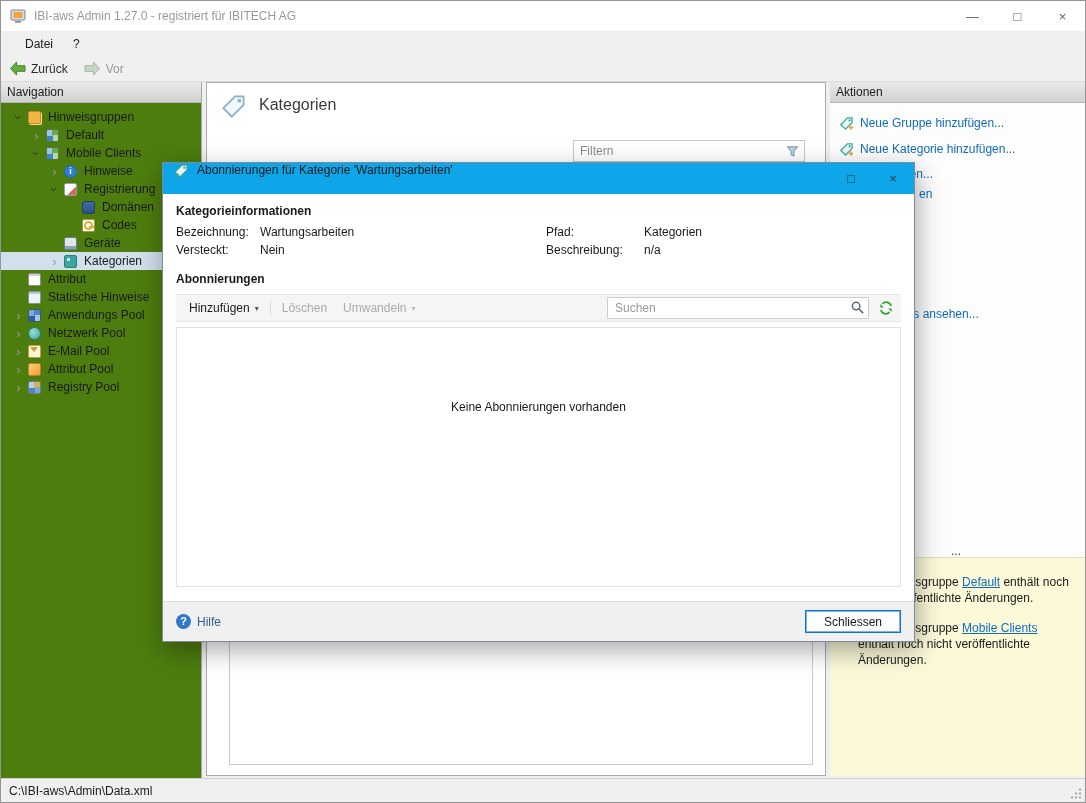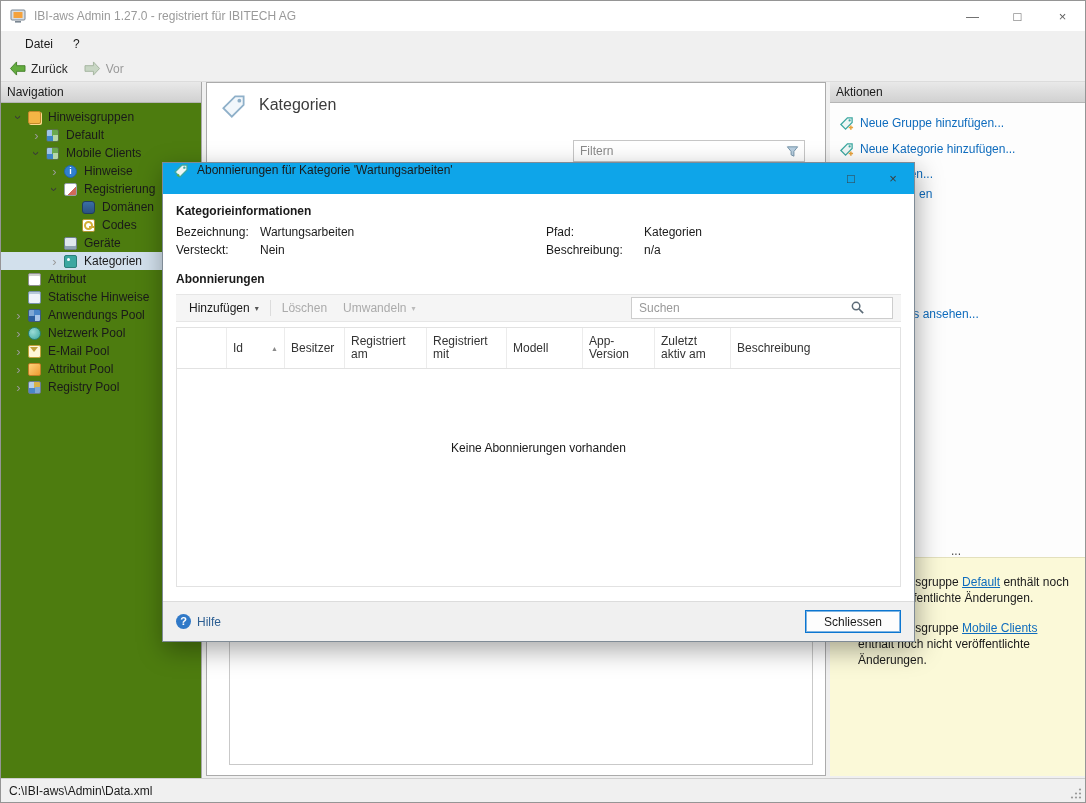--- a/index.html
+++ b/index.html
@@ -98,21 +98,21 @@
   .info-grid{display:grid;grid-template-columns:84px 286px 98px 1fr;margin-top:7px;row-gap:4px;flex:none;}
   .dlg-toolbar{margin-top:8px;height:28px;background:#f5f5f5;border-top:1px solid #e6e6e6;border-bottom:1px solid #e6e6e6;
     display:flex;align-items:center;padding:0 5px;box-sizing:border-box;flex:none;}
   .tb-btn{padding:0 8px;height:22px;display:flex;align-items:center;gap:5px;color:#1a1a1a;cursor:pointer;}
   .tb-btn.disabled{color:#ababab;cursor:default;}
   .dd{font-size:8px;color:#555;}
   .tb-btn.disabled .dd{color:#bbb;}
   .tb-sep{width:1px;height:16px;background:#dcdcdc;margin:0 3px;}
   .tb-spacer{flex:1;}
   .search-box{position:relative;width:262px;height:22px;flex:none;}
-  .search-input{width:100%;height:100%;box-sizing:border-box;border:1px solid #cdcdcd;padding:2px 12px 2px 7px;font:12px "Liberation Sans",sans-serif;color:#333;margin-left:24px;}
+  .search-input{width:100%;height:100%;box-sizing:border-box;border:1px solid #cdcdcd;padding:2px 12px 2px 7px;font:12px "Liberation Sans",sans-serif;color:#333;}
   .search-input::placeholder{color:#999;}
   .mag{position:absolute;right:4px;top:3px;}
   .refresh{margin-left:9px;margin-right:2px;cursor:pointer;}
   .mtable{flex:1;border:1px solid #e2e2e2;margin-top:5px;margin-bottom:14px;display:flex;flex-direction:column;min-height:0;}
   .thead{display:flex;height:40px;border-bottom:1px solid #e2e2e2;flex:none;}
   .th{border-right:1px solid #ececec;padding:3px 6px;display:flex;align-items:center;color:#333;box-sizing:border-box;line-height:13px;cursor:default;}
   .c0{width:50px}.c1{width:58px;justify-content:space-between}.c2{width:60px}.c3{width:82px}.c4{width:80px}
   .c5{width:76px}.c6{width:72px}.c7{width:76px}.c8{flex:1;border-right:none}
   .sort{font-size:7px;color:#8a8a8a;margin-left:4px;}
   .tbody{flex:1;position:relative;}
@@ -384,34 +384,20 @@
           <svg width="16" height="16" viewBox="0 0 16 16">
               <path d="M3 10a5 5 0 0 0 8.5 2.2" stroke="#35a435" stroke-width="1.8" fill="none"></path>
               <path d="M13 6A5 5 0 0 0 4.5 3.8" stroke="#35a435" stroke-width="1.8" fill="none"></path>
               <polygon points="13.6,8.6 10.2,8.6 13.6,12" fill="#35a435"></polygon>
               <polygon points="2.4,7.4 5.8,7.4 2.4,4" fill="#35a435"></polygon>
             </svg>
         </span>
       </div>
 
       <div class="mtable">
-        <div class="thead">
-          <div class="th c0"></div>
-          <div class="th c1">
-            <span>Id</span>
-            <span class="sort">▲</span>
-          </div>
-          <div class="th c2">Besitzer</div>
-          <div class="th c3">Registriert am</div>
-          <div class="th c4">Registriert mit</div>
-          <div class="th c5">Modell</div>
-          <div class="th c6">App-Version</div>
-          <div class="th c7">Zuletzt aktiv am</div>
-          <div class="th c8">Beschreibung</div>
-        </div>
         <div class="tbody">
           <div class="empty-text">Keine Abonnierungen vorhanden</div>
         </div>
       </div>
     </div>
 
     <div class="mfooter">
       <div class="help">
         <span class="help-icon"></span>
         <span>Hilfe</span>

